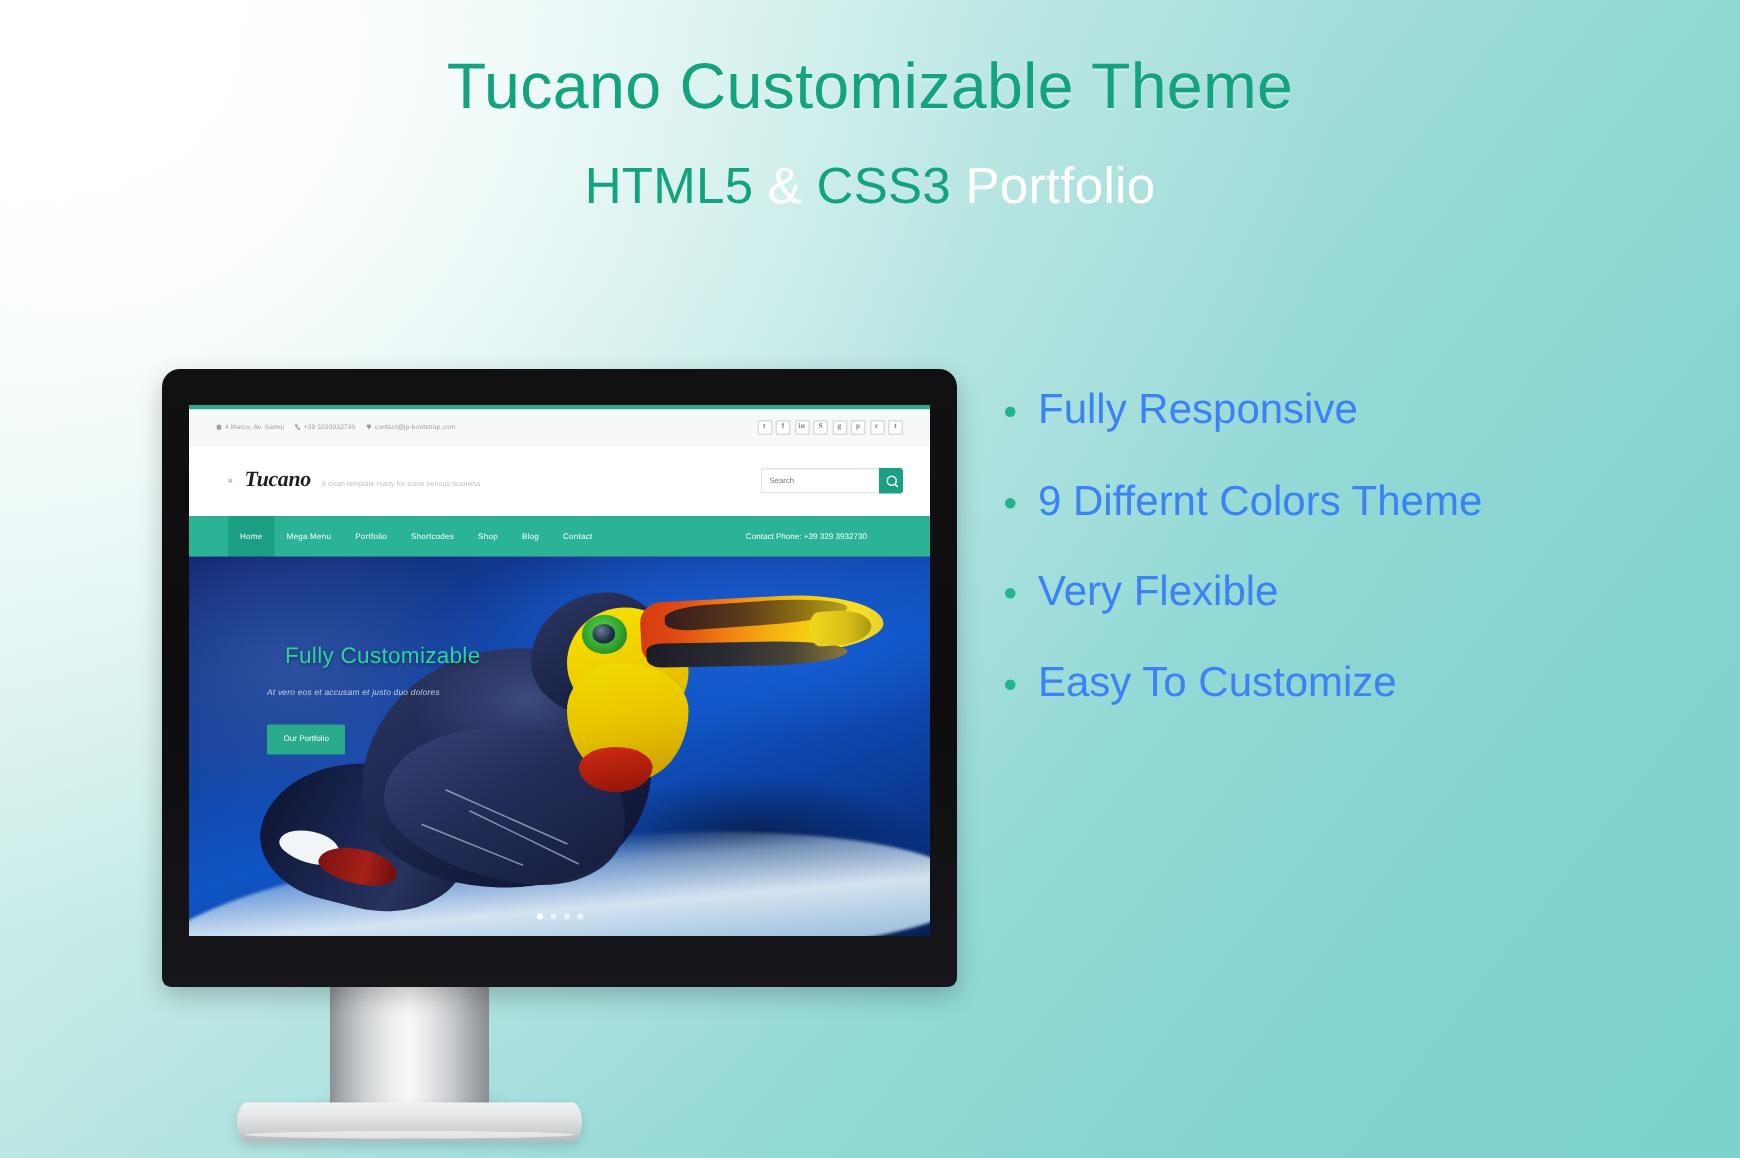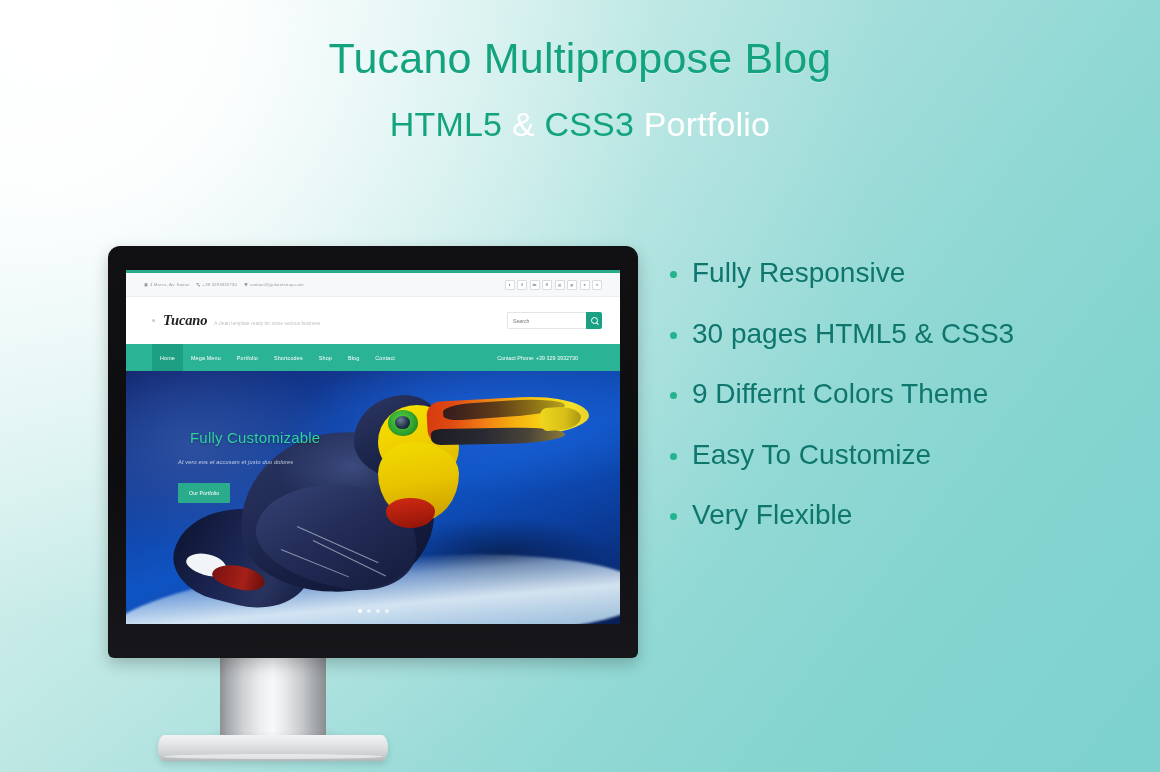--- a/index.html
+++ b/index.html
@@ -57,21 +57,21 @@
     position: absolute;
     left: 668px;
     top: 243px;
     width: 420px;
     list-style: none;
     margin: 0;
     padding: 0;
   }
   .feature-item {
     position: relative;
-    color: #0f766e;
+    color: #3b82f6;
     font-size: 28px;
     line-height: 60.5px;
     white-space: nowrap;
     padding-left: 24px;
   }
   .feature-item::before {
     content: "";
     position: absolute;
     left: 2px;
     top: 28px;
@@ -506,32 +506,31 @@
     cursor: pointer;
   }
   .dot.inactive { background: rgba(255,255,255,0.62); }
 </style>
 </head>
 <body>
 
 <div class="bg"></div>
 
 <div class="headings">
-  <h1 class="main-title">Tucano Multipropose Blog</h1>
+  <h1 class="main-title">Tucano Customizable Theme</h1>
   <div class="sub-title">
     <span class="accent">HTML5</span><span class="plain"> &amp; </span><span class="accent">CSS3</span><span class="plain"> Portfolio</span>
   </div>
 </div>
 
 <ul class="features">
   <li class="feature-item">Fully Responsive</li>
-  <li class="feature-item">30 pages HTML5 &amp; CSS3</li>
   <li class="feature-item">9 Differnt Colors Theme</li>
+  <li class="feature-item">Very Flexible</li>
   <li class="feature-item">Easy To Customize</li>
-  <li class="feature-item">Very Flexible</li>
 </ul>
 
 <div class="stand-neck-shadow"></div>
 <div class="stand-neck"></div>
 <div class="stand-base"></div>
 
 <div class="monitor">
   <div class="monitor-bezel"></div>
 
   <div class="screen">

